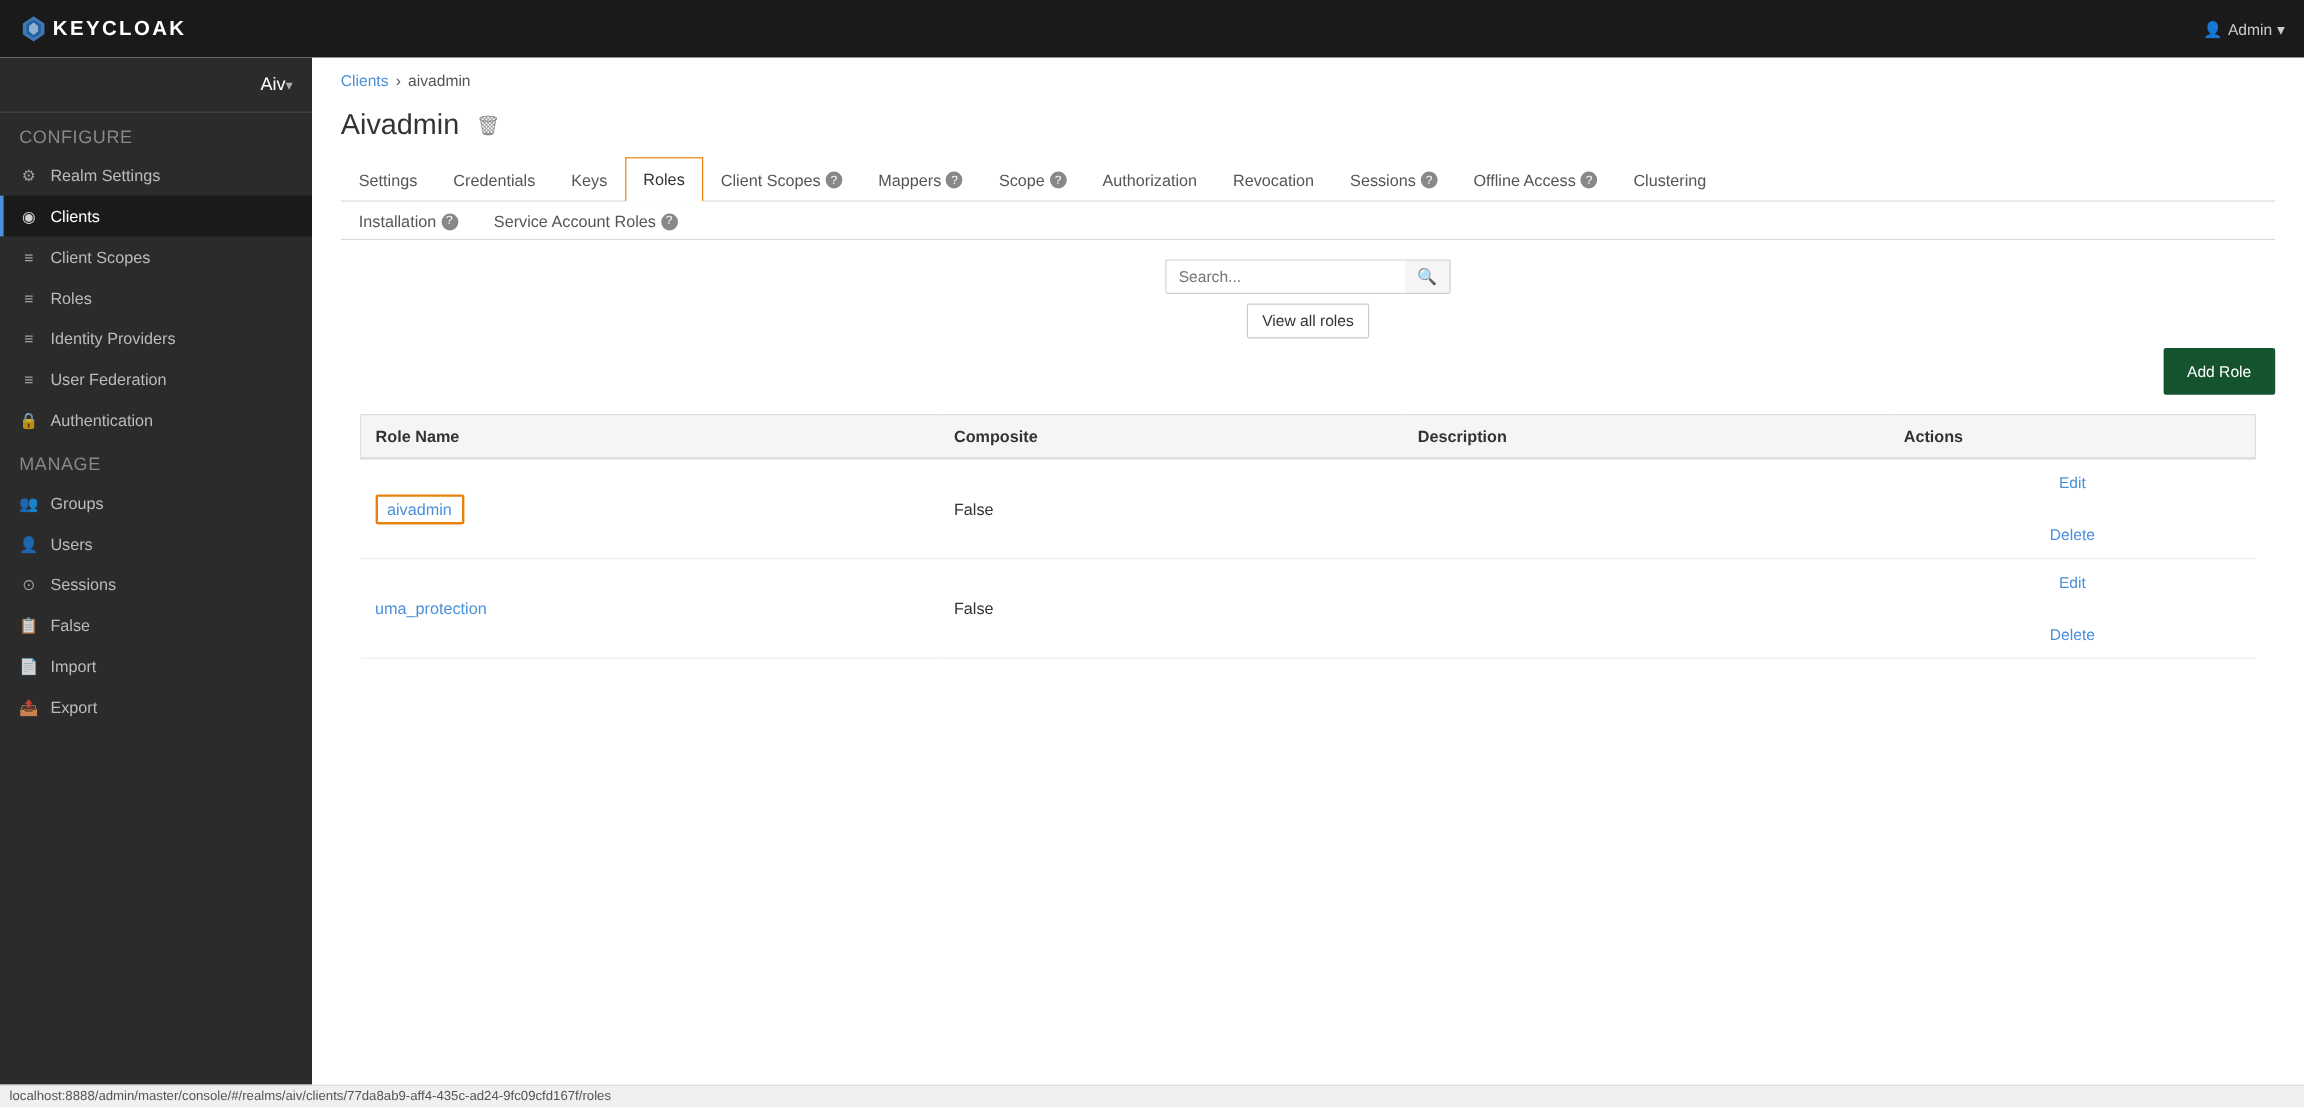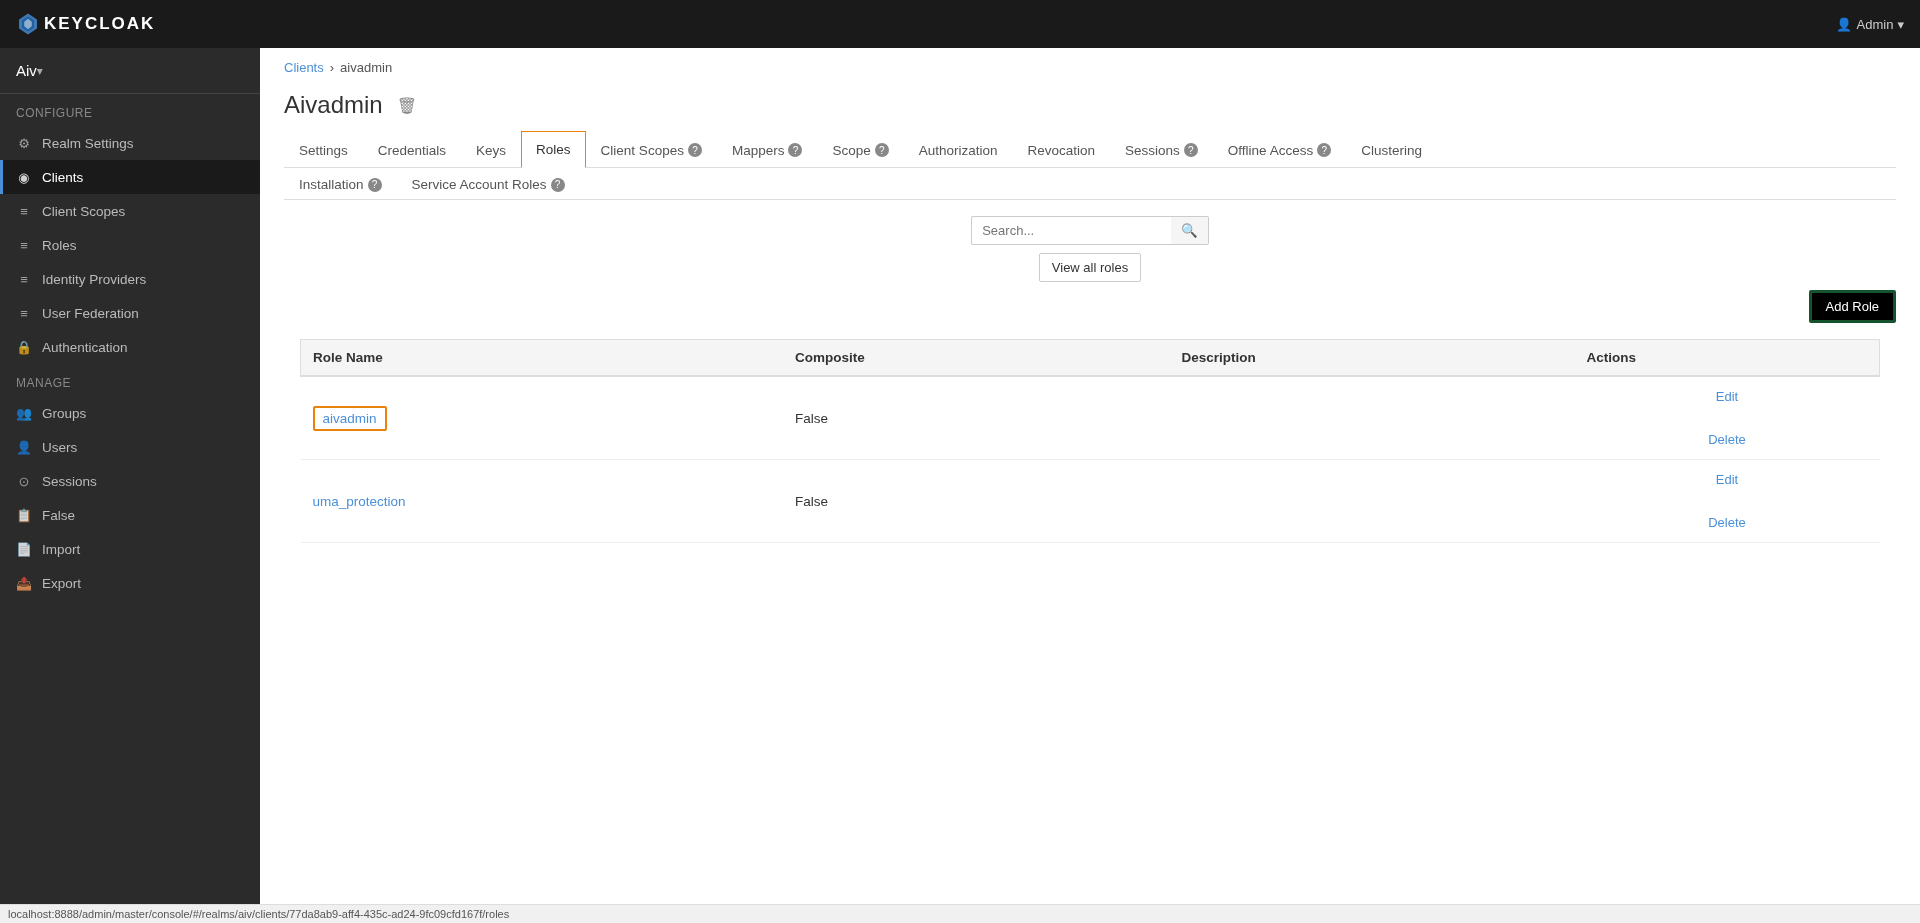--- a/index.html
+++ b/index.html
@@ -46,32 +46,32 @@
       background: #2b2b2b;
       color: #ccc;
       display: flex;
       flex-direction: column;
       flex-shrink: 0;
       overflow-y: auto;
     }
     .realm-selector {
       display: flex;
       align-items: center;
-      justify-content: flex-start;
+      justify-content: flex-end;
       padding: 14px 16px;
       border-bottom: 1px solid #444;
       cursor: pointer;
       color: #fff;
       font-size: 15px;
     }
     .realm-selector .chevron { color: #aaa; font-size: 12px; }
 
     .sidebar-section-label {
       padding: 12px 16px 6px;
-      font-size: 12px;
+      font-size: 15px;
       color: #888;
       text-transform: uppercase;
       letter-spacing: 0.5px;
     }
 
     .sidebar-item {
       display: flex;
       align-items: center;
       gap: 10px;
       padding: 9px 16px;
@@ -236,22 +236,22 @@
       background: #fff;
       border: 1px solid #ccc;
       padding: 6px 12px;
       cursor: pointer;
       font-size: 13px;
       color: #333;
       border-radius: 2px;
     }
     .add-role-btn {
       margin-left: auto;
-      background: #000000;
-      border: 3px solid #14532d;
+      background: #14532d;
+      border: 6px solid #14532d;
       color: #fff;
       padding: 6px 14px;
       cursor: pointer;
       font-size: 13px;
       border-radius: 2px;
     }
 
     
     .table-wrapper {
       padding: 0 40px;

